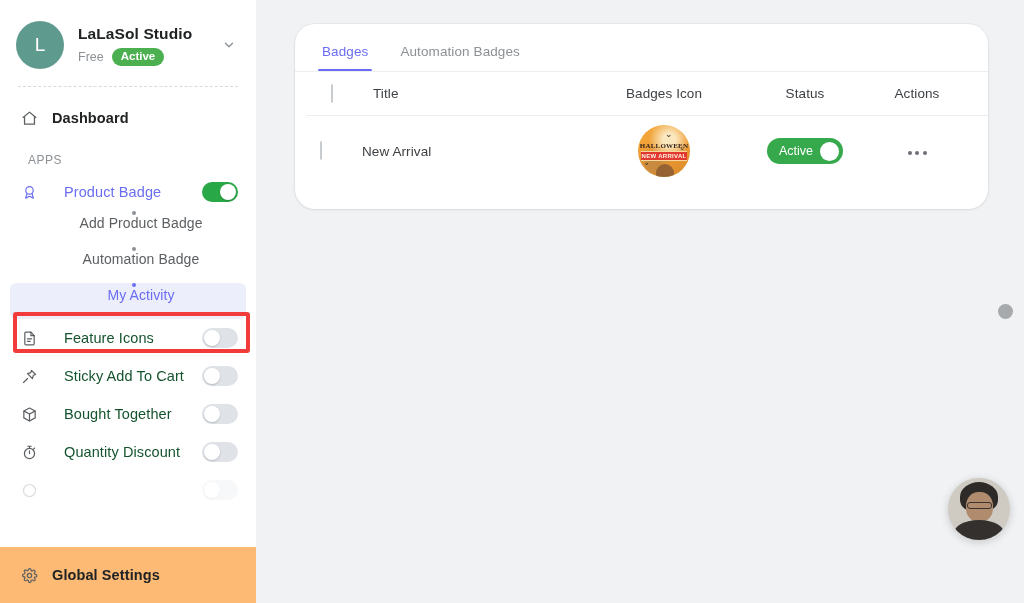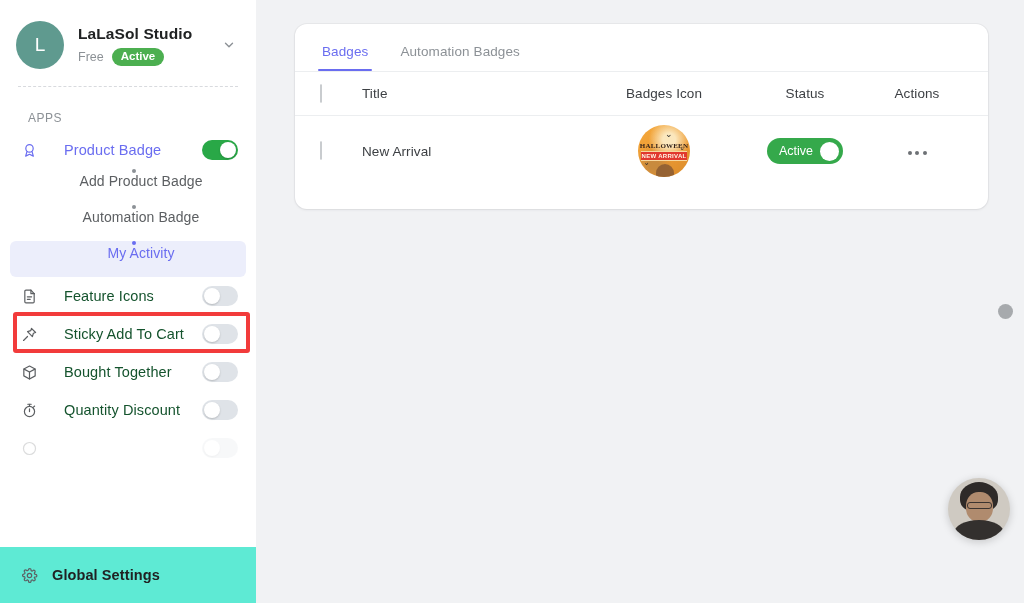--- a/index.html
+++ b/index.html
@@ -125,32 +125,32 @@
 
   .sb-fade {
     position: absolute; left: 0; right: 0;
     bottom: 56px; height: 36px;
     background: linear-gradient(to bottom, rgba(255,255,255,0), #ffffff 75%);
     pointer-events: none;
   }
   .sb-footer {
     position: absolute; left: 0; bottom: 0;
     width: 256px; height: 56px;
-    background: #5eead4;
+    background: #fdba74;
     display: flex; align-items: center;
   }
   .sb-footer .nav-row { margin-top: 0; width: 100%; }
   .sb-footer .nav-txt { font-weight: 600; }
 
   
   .main { position: absolute; left: 256px; top: 0; right: 0; bottom: 0; }
   .card {
     position: absolute; left: 39px; top: 24px;
     width: 693px; height: 185px;
-    background: #ffffff; border-radius: 12px;
+    background: #ffffff; border-radius: 20px;
     box-shadow: 0 0 0 1px rgba(22,29,37,.04), 0 1px 3px rgba(22,29,37,.07);
     overflow: hidden;
   }
   .tabs {
     display: flex; align-items: flex-end;
     height: 48px; padding: 0 25px;
     border-bottom: 1px solid #eceef0;
   }
   .tab {
     font-size: 13.5px; color: #8c9196;
@@ -159,21 +159,21 @@
   }
   .tab.active { color: #6a6df0; }
   .tab.active::after {
     content: ""; position: absolute;
     left: -2px; right: -2px; bottom: 0; height: 2.5px;
     background: #6a6df0; border-radius: 2px;
   }
 
   .tbl { width: 100%; }
   .thead, .trow { display: flex; align-items: center; padding: 0 25px; }
-  .thead { height: 44px; border-bottom: 1px solid #eceef0; }
+  .thead { height: 44px; border-bottom: 1px solid #eceef0; margin-left: 11px; }
   .trow { height: 70px; }
   .c-chk   { width: 42px; flex: 0 0 auto; }
   .c-title { flex: 1 1 auto; }
   .c-icon  { width: 150px; flex: 0 0 auto; text-align: center; }
   .c-stat  { width: 132px; flex: 0 0 auto; text-align: center; }
   .c-act   { width: 92px; flex: 0 0 auto; text-align: center; }
   .th {
     font-size: 13.5px; color: #3d4044; font-weight: 400; letter-spacing: .1px;
   }
   .td {
@@ -293,20 +293,29 @@
         <svg width="14" height="14" viewBox="0 0 24 24" fill="none" stroke="currentColor" stroke-width="2.4" stroke-linecap="round" stroke-linejoin="round">
           <polyline points="6 9 12 15 18 9"></polyline>
         </svg>
       </div>
     </div>
 
     <div class="dashed-div"></div>
 
     <nav class="nav">
 
+      <div class="nav-row top-item">
+        <span class="nav-ico">
+          <svg width="17" height="17" viewBox="0 0 24 24" fill="none" stroke="currentColor" stroke-width="1.8" stroke-linecap="round" stroke-linejoin="round">
+            <path d="M3 10.5L12 3l9 7.5"></path>
+            <path d="M5 9.8V20h14V9.8"></path>
+          </svg>
+        </span>
+        <span class="nav-txt">Dashboard</span>
+      </div>
 
       <div class="section-label">APPS</div>
 
       <div class="app-row active">
         <span class="nav-ico">
           <svg width="17" height="17" viewBox="0 0 24 24" fill="none" stroke="currentColor" stroke-width="1.7" stroke-linecap="round" stroke-linejoin="round">
             <circle cx="12" cy="9" r="5.2"></circle>
             <path d="M8.4 13.6L6.6 20l5.4-2.6L17.4 20l-1.8-6.4"></path>
           </svg>
         </span>

